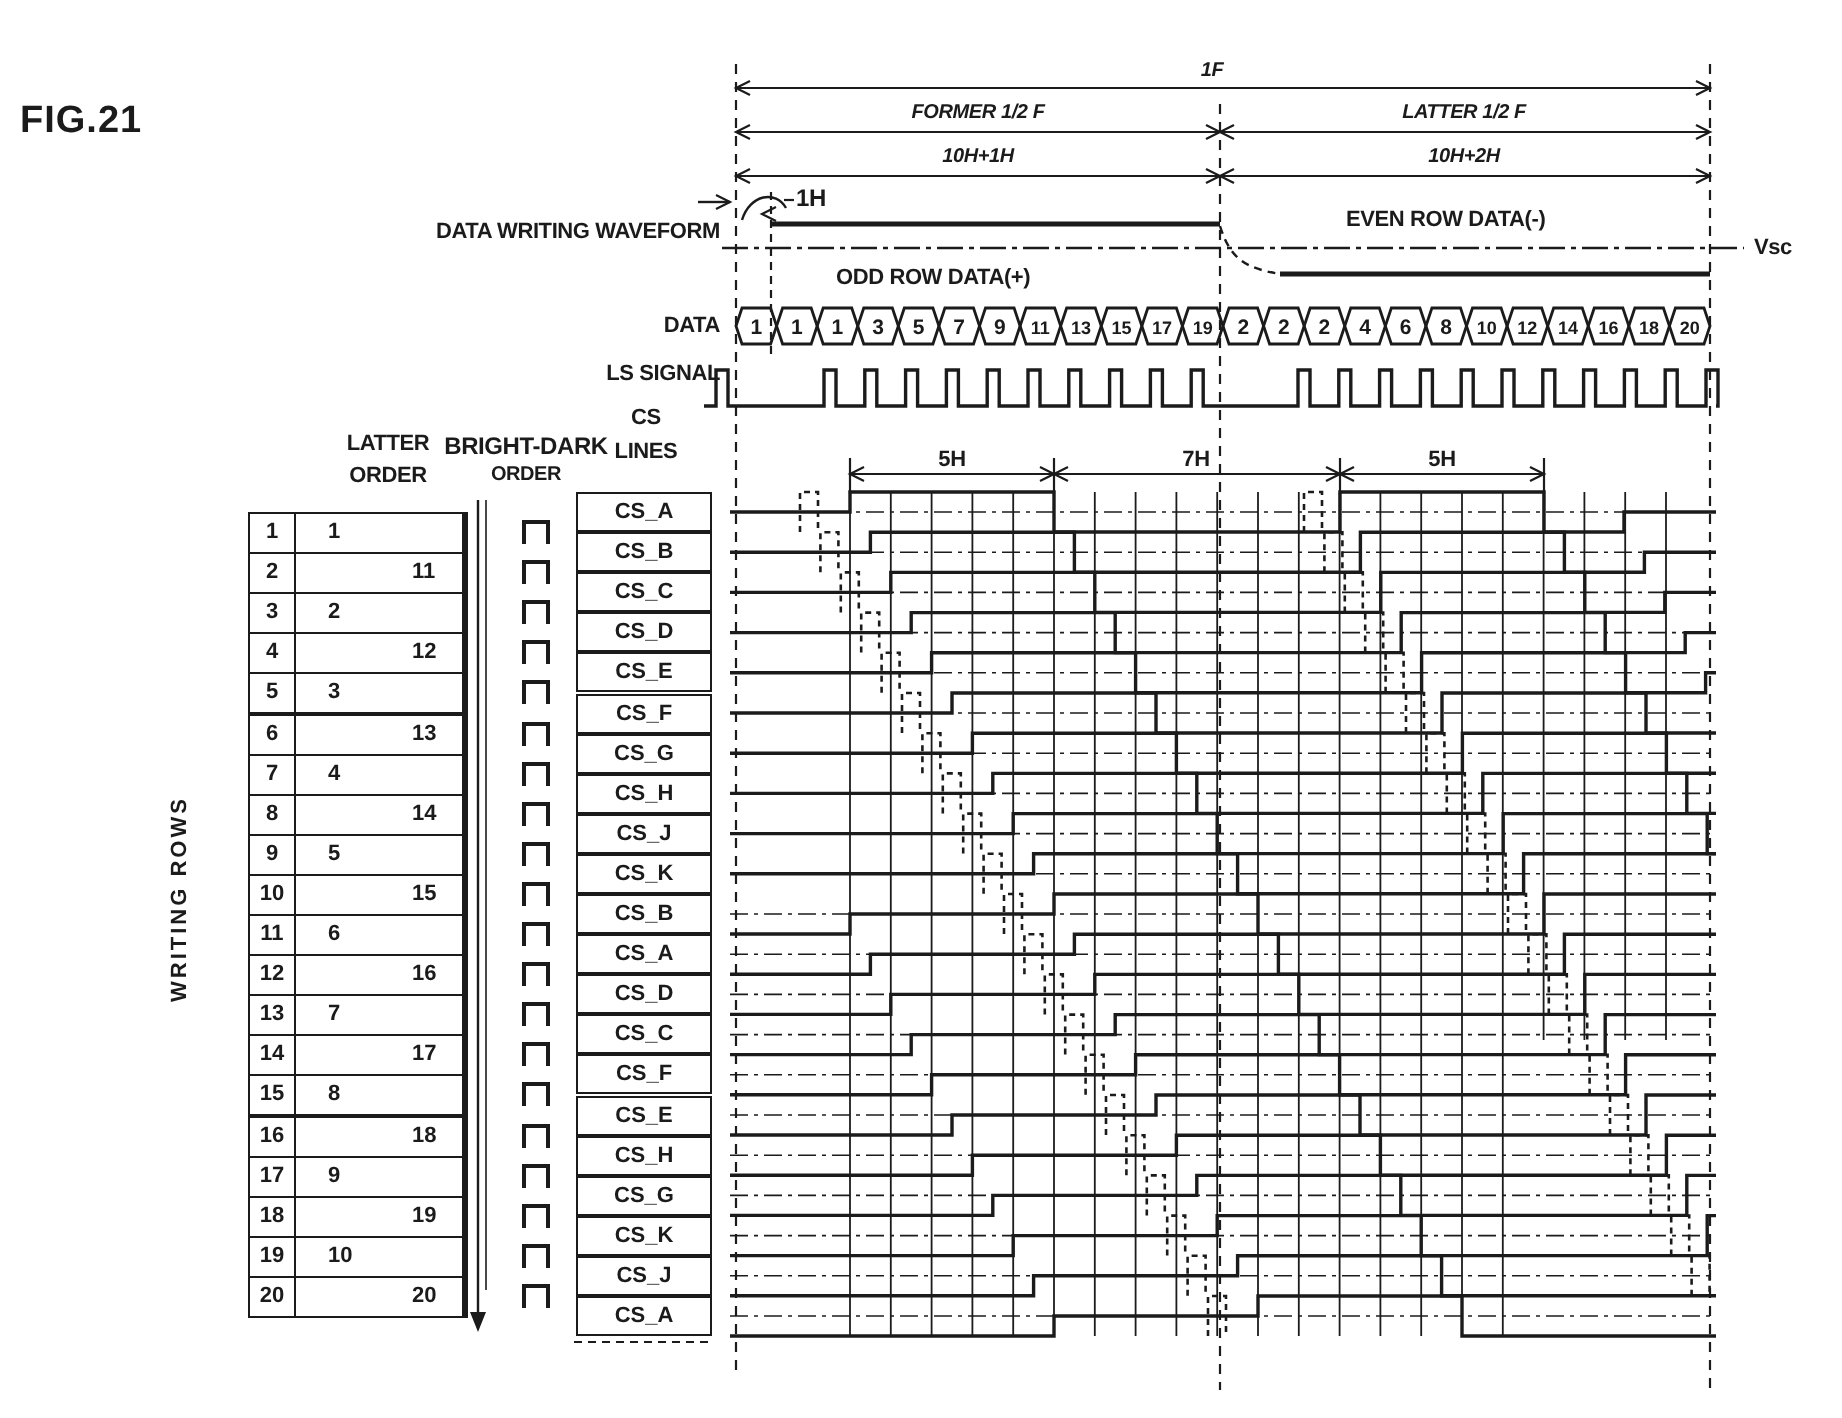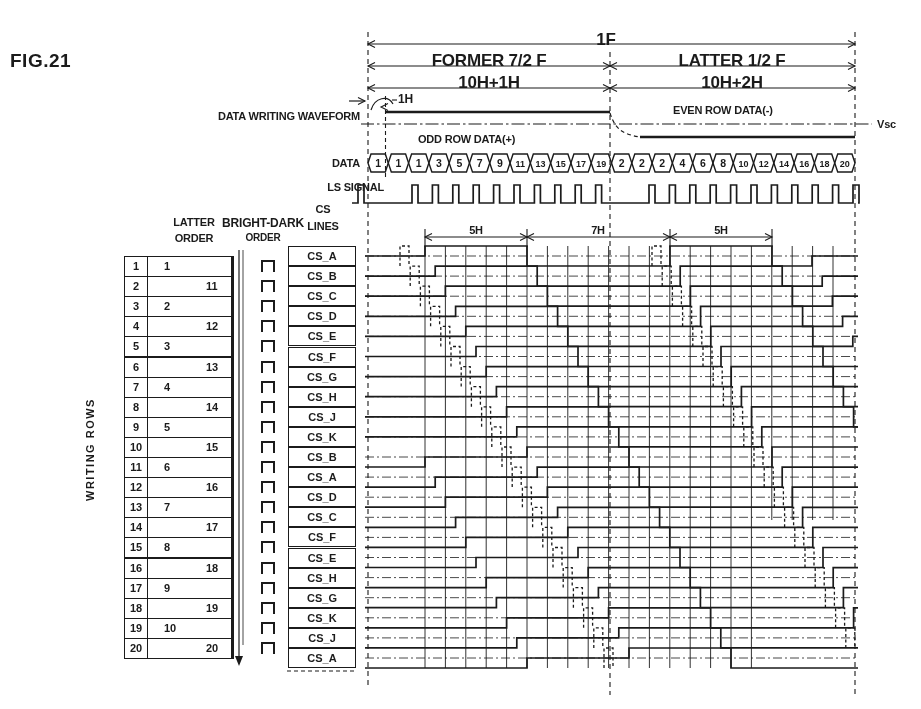--- a/index.html
+++ b/index.html
@@ -4,21 +4,21 @@
 <style>
   html,body{margin:0;padding:0;background:#fff;}
   #canvas{position:relative;width:921px;height:709px;background:#ffffff;overflow:hidden;
           font-family:"Liberation Sans",sans-serif;color:#1b1b1b;}
   svg{position:absolute;left:0;top:0;}
   .lbl{position:absolute;font:700 11px "Liberation Sans",sans-serif;color:#1b1b1b;
        white-space:nowrap;letter-spacing:-0.2px;}
   .ctr{transform:translateX(-50%);}
   .rgt{transform:translateX(-100%);}
   .big{font-size:19px;letter-spacing:0.5px;}
-  .dim{font-size:17px;}
+  .dim{font-size:10px;font-style:italic;}
   .cell{position:absolute;box-sizing:border-box;border:1.4px solid #1b1b1b;
         font:700 11px "Liberation Sans",sans-serif;color:#1b1b1b;}
   .vert{transform:rotate(-90deg);transform-origin:0 0;letter-spacing:1.5px;}
 </style>
 </head>
 <body>
 
 <div id="canvas">
 
   <svg id="art" width="921" height="709" viewBox="0 0 921 709">
@@ -218,29 +218,29 @@
       <path d="M604.0 668V648h9V668" fill="none" stroke="#1b1b1b" stroke-width="1.3" stroke-dasharray="3 2.5"></path>
       <line x1="239" y1="250" x2="239" y2="656" stroke="#1b1b1b" stroke-width="1.2"></line>
       <line x1="243" y1="250" x2="243" y2="645" stroke="#1b1b1b" stroke-width="0.8"></line>
       <polygon points="235,656 243,656 239,666" fill="#1b1b1b"></polygon>
       <line x1="287" y1="671" x2="356" y2="671" stroke="#1b1b1b" stroke-width="1" stroke-dasharray="4 3"></line>
     </svg>
 
   <div class="lbl big" style="left:10px;top:10px;margin-top:40px;">FIG.21</div>
 
   <div class="lbl ctr dim" style="left:606px;top:30px;">1F</div>
-  <div class="lbl ctr dim" style="left:489px;top:51px;">FORMER 7/2 F</div>
+  <div class="lbl ctr dim" style="left:489px;top:51px;">FORMER 1/2 F</div>
   <div class="lbl ctr dim" style="left:732px;top:51px;">LATTER 1/2 F</div>
   <div class="lbl ctr dim" style="left:489px;top:73px;">10H+1H</div>
   <div class="lbl ctr dim" style="left:732px;top:73px;">10H+2H</div>
   <div class="lbl" style="left:398px;top:92px;font-size:12px;">1H</div>
 
   <div class="lbl rgt" style="left:360px;top:110px;font-weight:700;">DATA WRITING WAVEFORM</div>
   <div class="lbl rgt" style="left:360px;top:157px;">DATA</div>
-  <div class="lbl rgt" style="left:360px;top:181px;margin-left:24px;">LS SIGNAL</div>
+  <div class="lbl rgt" style="left:360px;top:181px;">LS SIGNAL</div>
   <div class="lbl" style="left:418px;top:133px;">ODD ROW DATA(+)</div>
   <div class="lbl" style="left:673px;top:104px;">EVEN ROW DATA(-)</div>
   <div class="lbl" style="left:877px;top:118px;">Vsc</div>
 
   <div class="lbl ctr" style="left:476px;top:224px;">5H</div>
   <div class="lbl ctr" style="left:598px;top:224px;">7H</div>
   <div class="lbl ctr" style="left:721px;top:224px;">5H</div>
 
   <div class="lbl ctr" style="left:194px;top:216px;">LATTER</div>
   <div class="lbl ctr" style="left:194px;top:232px;">ORDER</div>

